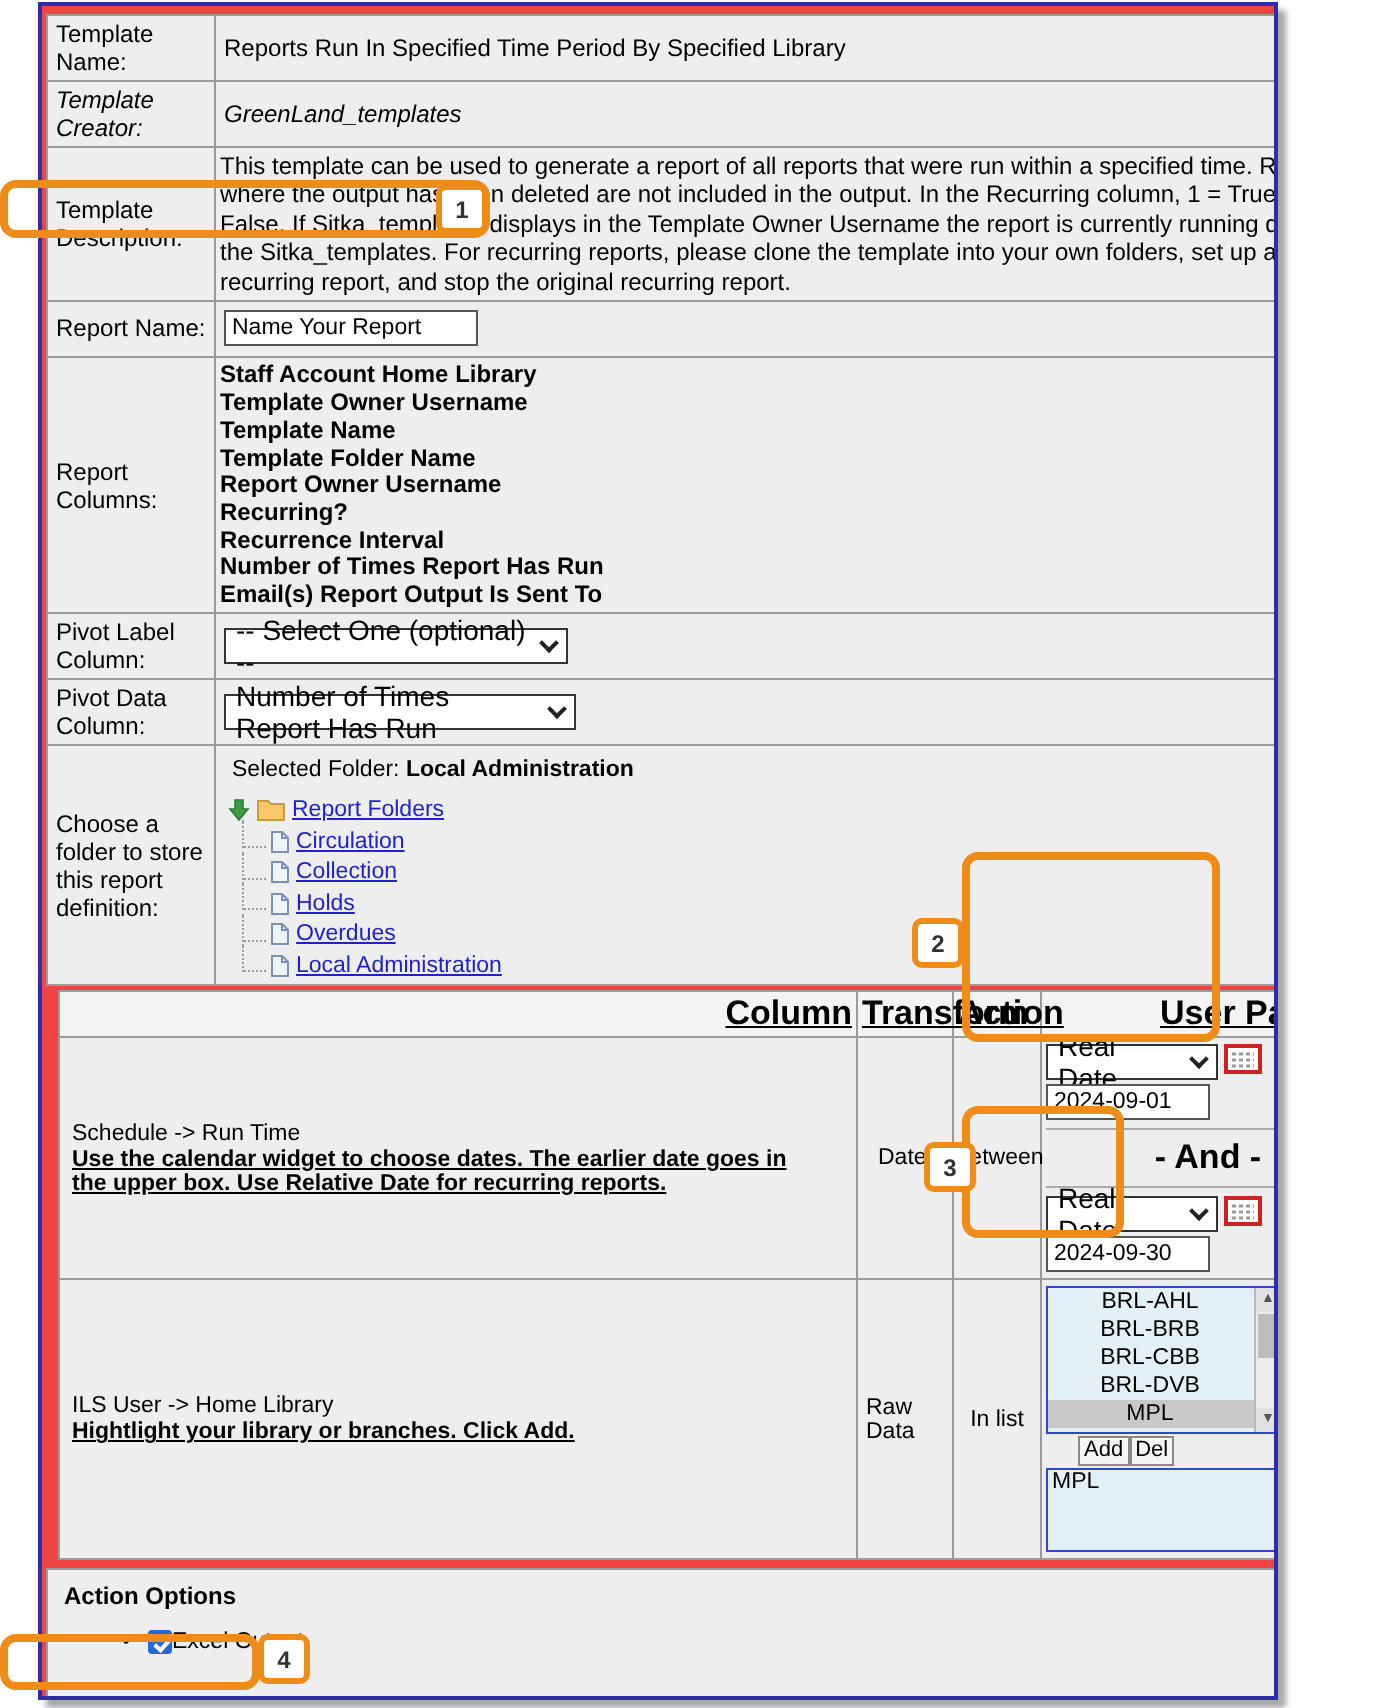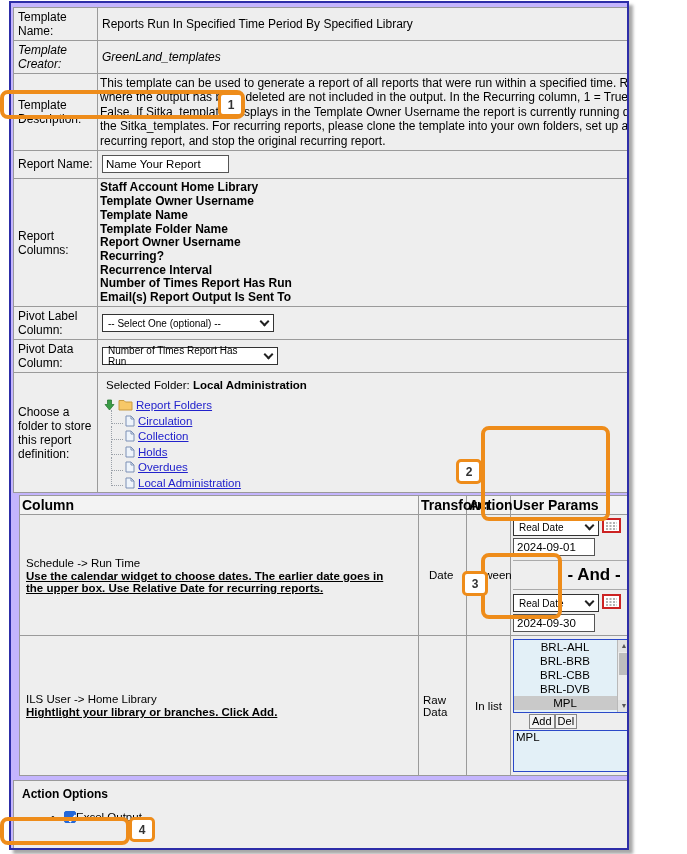--- a/index.html
+++ b/index.html
@@ -1,51 +1,51 @@
 <!DOCTYPE html>
 <html><head>
 <meta charset="utf-8">
 <style>
   * { box-sizing: border-box; margin:0; padding:0; }
   body { font-family: "Liberation Sans", sans-serif; font-size: 12px; color:#000; background:#fff; }
   .stage { position:relative; width:687px; height:854px; overflow:hidden; background:#fff; }
-  .window { position:absolute; left:9px; top:1px; width:620px; height:849px; border:2px solid #2d2da8;
-            box-shadow:4px 4px 3px #a8a8a8; background:#c4b5fd; overflow:hidden; }
+  .window { position:absolute; left:19px; top:1px; width:620px; height:849px; border:2px solid #2d2da8;
+            box-shadow:4px 4px 3px #a8a8a8; background:#ef4444; overflow:hidden; }
 
   table { border-collapse:collapse; }
   td, th { border:1px solid #9a9a9a; background:#eeeeee; padding:2px 4px; vertical-align:middle; }
   .tblA { margin:4px 0 0 2px; width:676px; table-layout:fixed; }
   .tblA td.lbl { width:84px; font-size:12px; }
   .tblA td.val { font-size:12px; }
 
   .desc { font-size:11.5px; line-height:1.2; padding:2px 2px; }
   .cols-list { font-weight:bold; font-size:11.5px; line-height:1.06; padding-left:2px; }
   .cols-list span { display:block; padding:0.5px 0; }
 
   .ti { background:#fff; border:1px solid #555; height:18px; font-size:11.5px; padding:0 3px;
         font-family:"Liberation Sans", sans-serif; }
   textarea.ta { width:265px; height:26px; background:#fff; border:1px solid #888; resize:both;
         font-family:"Liberation Sans", sans-serif; font-size:11px; }
 
   .sel { display:inline-flex; align-items:center; justify-content:space-between; background:#fff;
-         border:1px solid #333; height:18px; padding:0 5px; font-size:10px; vertical-align:middle; }
+         border:1px solid #333; height:18px; padding:0 5px; font-size:14px; vertical-align:middle; }
   .chev { width:7px; height:7px; border-right:2px solid #222; border-bottom:2px solid #222;
           transform:rotate(45deg); margin-top:-4px; margin-left:8px; flex:none; }
 
   .tree { padding:2px 0 0 2px; font-size:11.5px; }
   .sel-folder { margin:2px 0 6px 2px; }
   .sel-folder b { font-weight:bold; }
   .tree a, .lnk { color:#2222cc; text-decoration:underline; cursor:pointer; }
   .tree-row { display:flex; align-items:center; height:15.5px; }
   .tree-stem { width:12px; height:14px; border-left:1px dotted #9aa0a8; border-bottom:1px dotted #9aa0a8;
                margin:-7px 2px 0 7px; flex:none; }
   .ticon { margin-right:3px; flex:none; display:inline-flex; }
 
   .tblB { margin:2px 0 0 8px; width:657px; table-layout:fixed; }
-  .tblB th { font-weight:bold; font-size:14px; background:#f3f3f3; text-align:left; padding:1px 2px; }
+  .tblB th { font-weight:bold; font-size:17px; background:#f3f3f3; text-align:right; padding:1px 2px;text-decoration:underline; }
   .tblB td { font-size:11.5px; }
   .colcell { padding:4px 30px 4px 6px; }
   .note { display:block; font-weight:bold; text-decoration:underline; margin-top:1px; }
   .actcell { text-align:center; white-space:nowrap; overflow:visible; font-size:11px; padding:0; }
 
   .upcell { padding:3px 1px 3px 2px; }
   .upgrid hr { border:none; border-top:1px solid #aaa; margin:4px 0; }
   .and { text-align:center; font-weight:bold; font-size:17px; }
   .dategrp { display:flex; align-items:center; gap:3px; margin-bottom:2px; }
   .calbtn { background:none; border:none; padding:0; display:inline-flex; cursor:pointer; }

